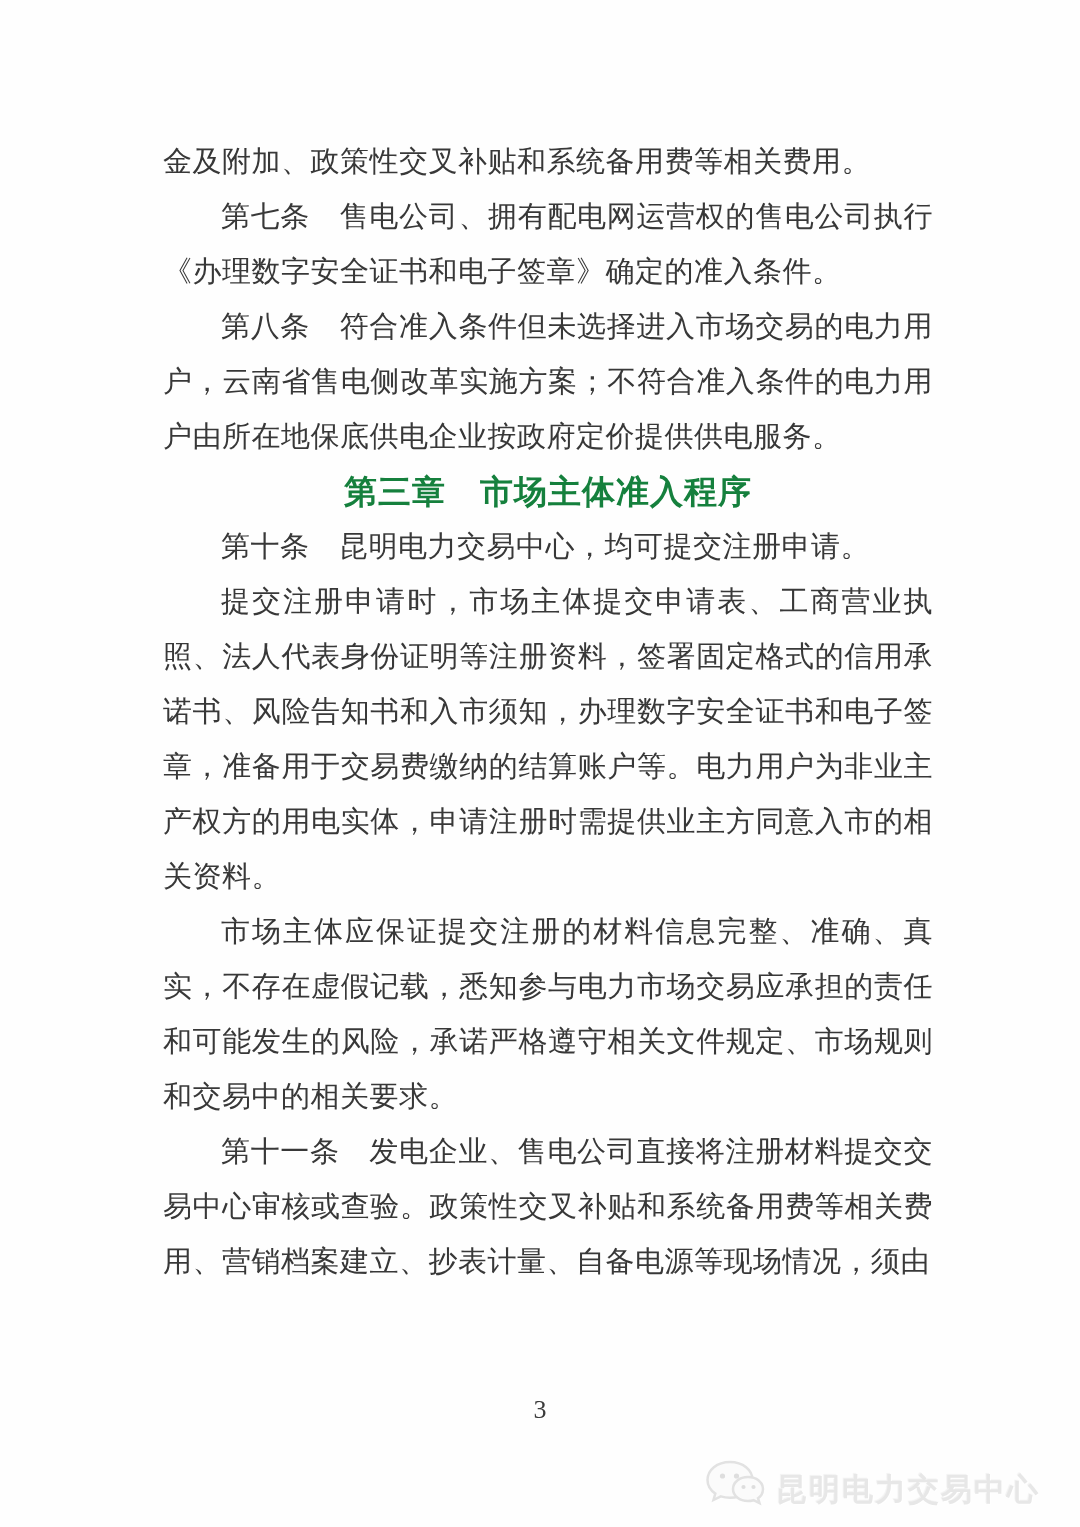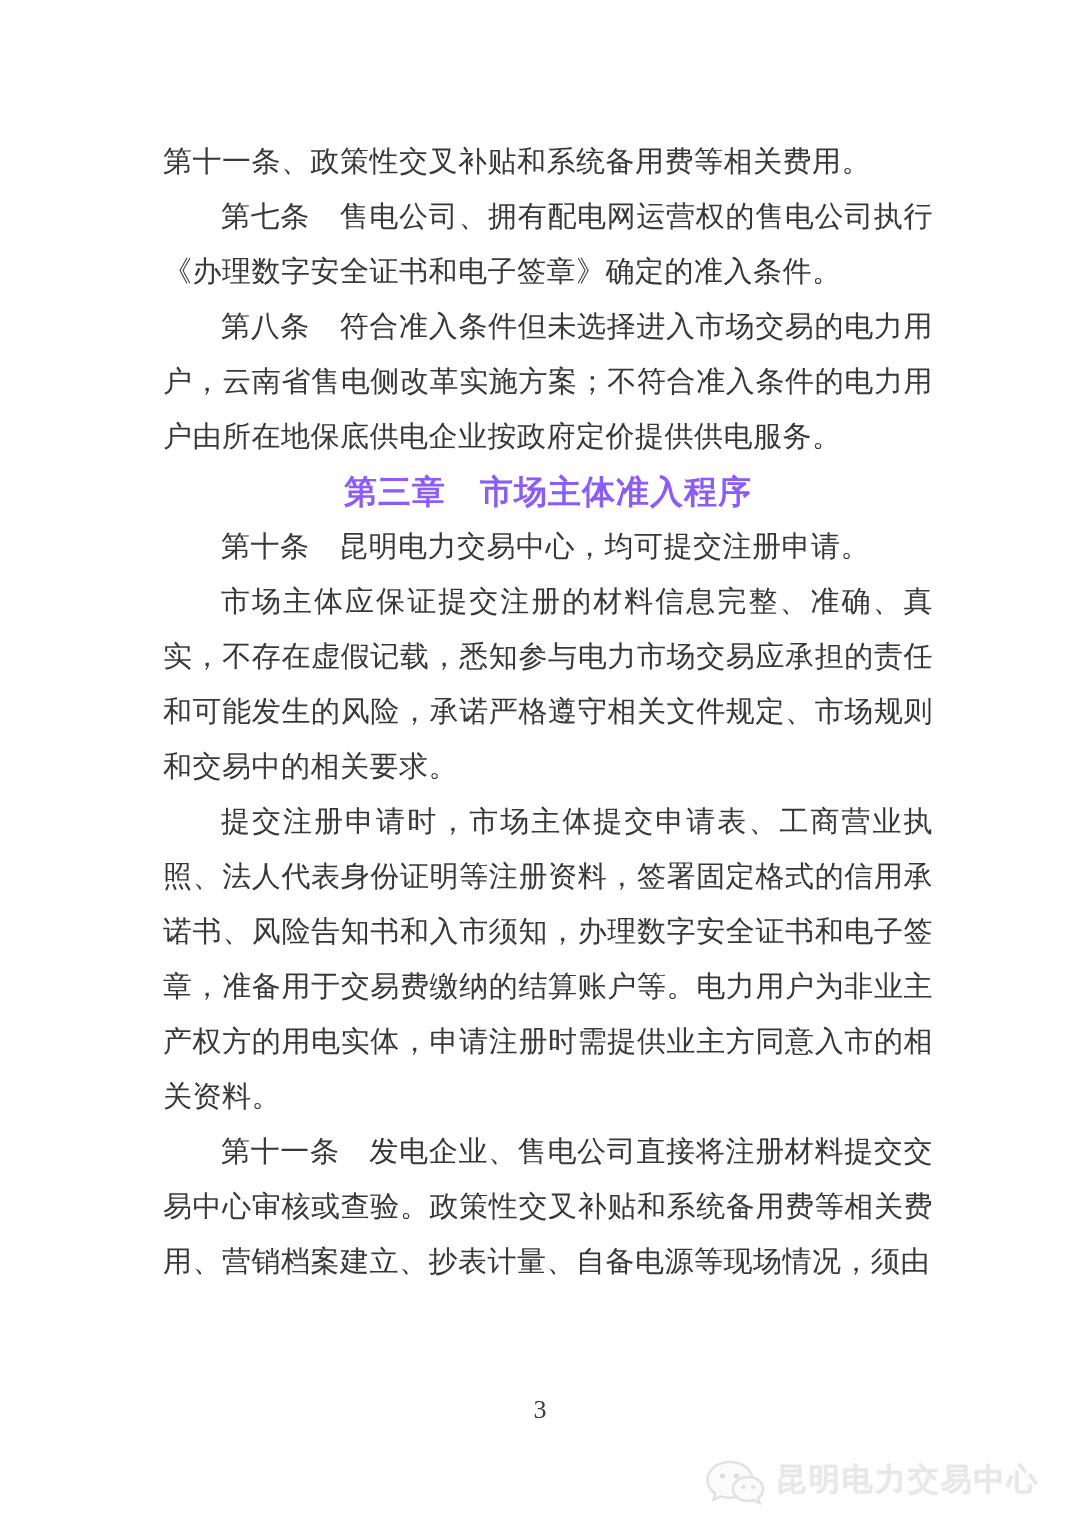--- a/index.html
+++ b/index.html
@@ -34,40 +34,40 @@
     text-indent: 0;
   }
   .chapter-heading {
     margin: 0;
     font-family: "Liberation Sans", sans-serif;
     font-weight: 700;
     font-size: 33px;
     line-height: 55px;
     text-align: center;
     text-indent: 0;
-    color: #8b5cf6;
+    color: #15803d;
     letter-spacing: 1px;
   }
   .page-number {
     position: absolute;
     left: 0;
     top: 1394px;
     width: 100%;
     text-align: center;
     font-size: 26px;
     line-height: 32px;
     color: #3a3a3a;
     font-family: "Liberation Serif", serif;
   }
   .footer-watermark {
     position: absolute;
     right: 40px;
     bottom: 16px;
     display: flex;
-    align-items: flex-start;
+    align-items: flex-end;
     gap: 10px;
   }
   .watermark-label {
     font-family: "Liberation Sans", sans-serif;
     font-weight: 700;
     font-size: 31px;
     letter-spacing: 2px;
     color: #e7e7e7;
     text-shadow: 1px 1px 0 #ffffff, -1px -1px 1px rgba(0,0,0,0.05);
     user-select: none;
@@ -77,27 +77,27 @@
     width: 62px;
     height: 52px;
   }
 </style>
 </head>
 <body>
 
 <div class="page">
 
   <div class="doc-body">
-    <p class="para continuation">第十一条、政策性交叉补贴和系统备用费等相关费用。</p>
+    <p class="para continuation">金及附加、政策性交叉补贴和系统备用费等相关费用。</p>
     <p class="para">第七条　售电公司、拥有配电网运营权的售电公司执行《办理数字安全证书和电子签章》确定的准入条件。</p>
     <p class="para">第八条　符合准入条件但未选择进入市场交易的电力用户，云南省售电侧改革实施方案；不符合准入条件的电力用户由所在地保底供电企业按政府定价提供供电服务。</p>
     <h2 class="chapter-heading">第三章　市场主体准入程序</h2>
     <p class="para">第十条　昆明电力交易中心，均可提交注册申请。</p>
+    <p class="para">提交注册申请时，市场主体提交申请表、工商营业执照、法人代表身份证明等注册资料，签署固定格式的信用承诺书、风险告知书和入市须知，办理数字安全证书和电子签章，准备用于交易费缴纳的结算账户等。电力用户为非业主产权方的用电实体，申请注册时需提供业主方同意入市的相关资料。</p>
     <p class="para">市场主体应保证提交注册的材料信息完整、准确、真实，不存在虚假记载，悉知参与电力市场交易应承担的责任和可能发生的风险，承诺严格遵守相关文件规定、市场规则和交易中的相关要求。</p>
-    <p class="para">提交注册申请时，市场主体提交申请表、工商营业执照、法人代表身份证明等注册资料，签署固定格式的信用承诺书、风险告知书和入市须知，办理数字安全证书和电子签章，准备用于交易费缴纳的结算账户等。电力用户为非业主产权方的用电实体，申请注册时需提供业主方同意入市的相关资料。</p>
     <p class="para">第十一条　发电企业、售电公司直接将注册材料提交交易中心审核或查验。政策性交叉补贴和系统备用费等相关费用、营销档案建立、抄表计量、自备电源等现场情况，须由</p>
   </div>
 
   <div class="page-number">3</div>
 
   <div class="footer-watermark">
     <span>
       <svg class="wechat-icon-svg" viewBox="0 0 62 52" xmlns="http://www.w3.org/2000/svg">
 
         <g stroke="#e2e2e2" stroke-width="2.5" fill="#fbfbfb">

